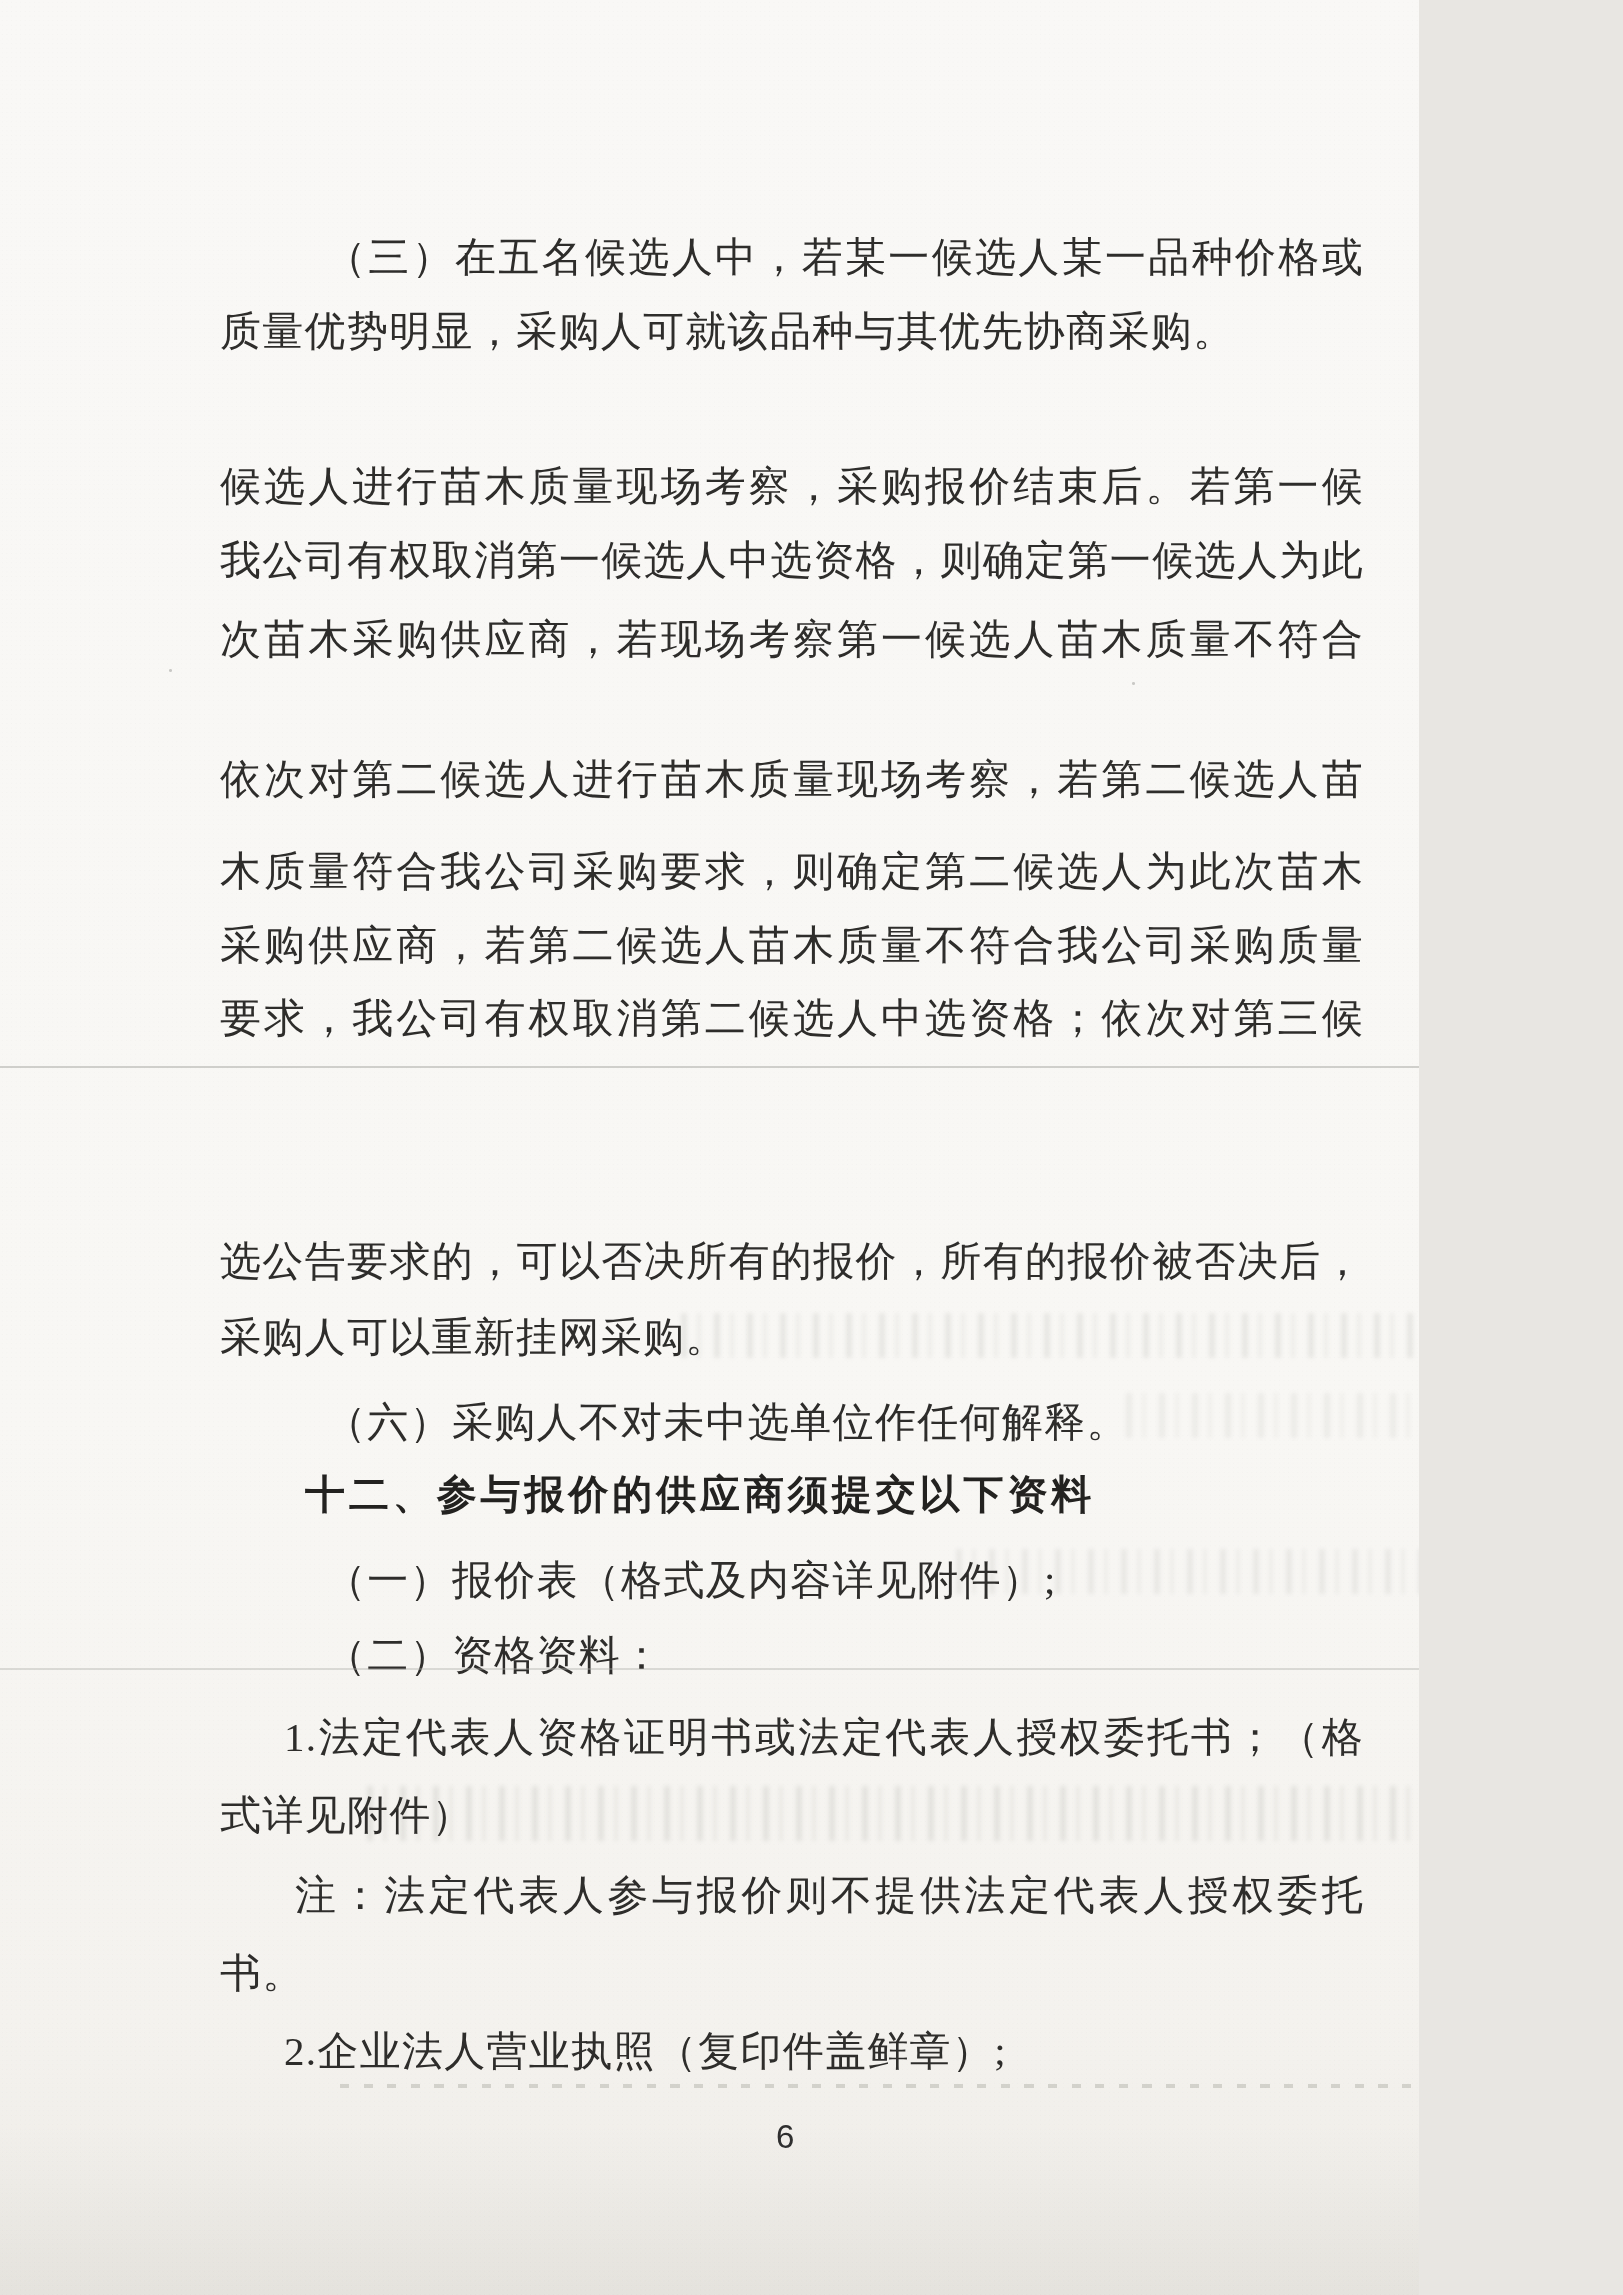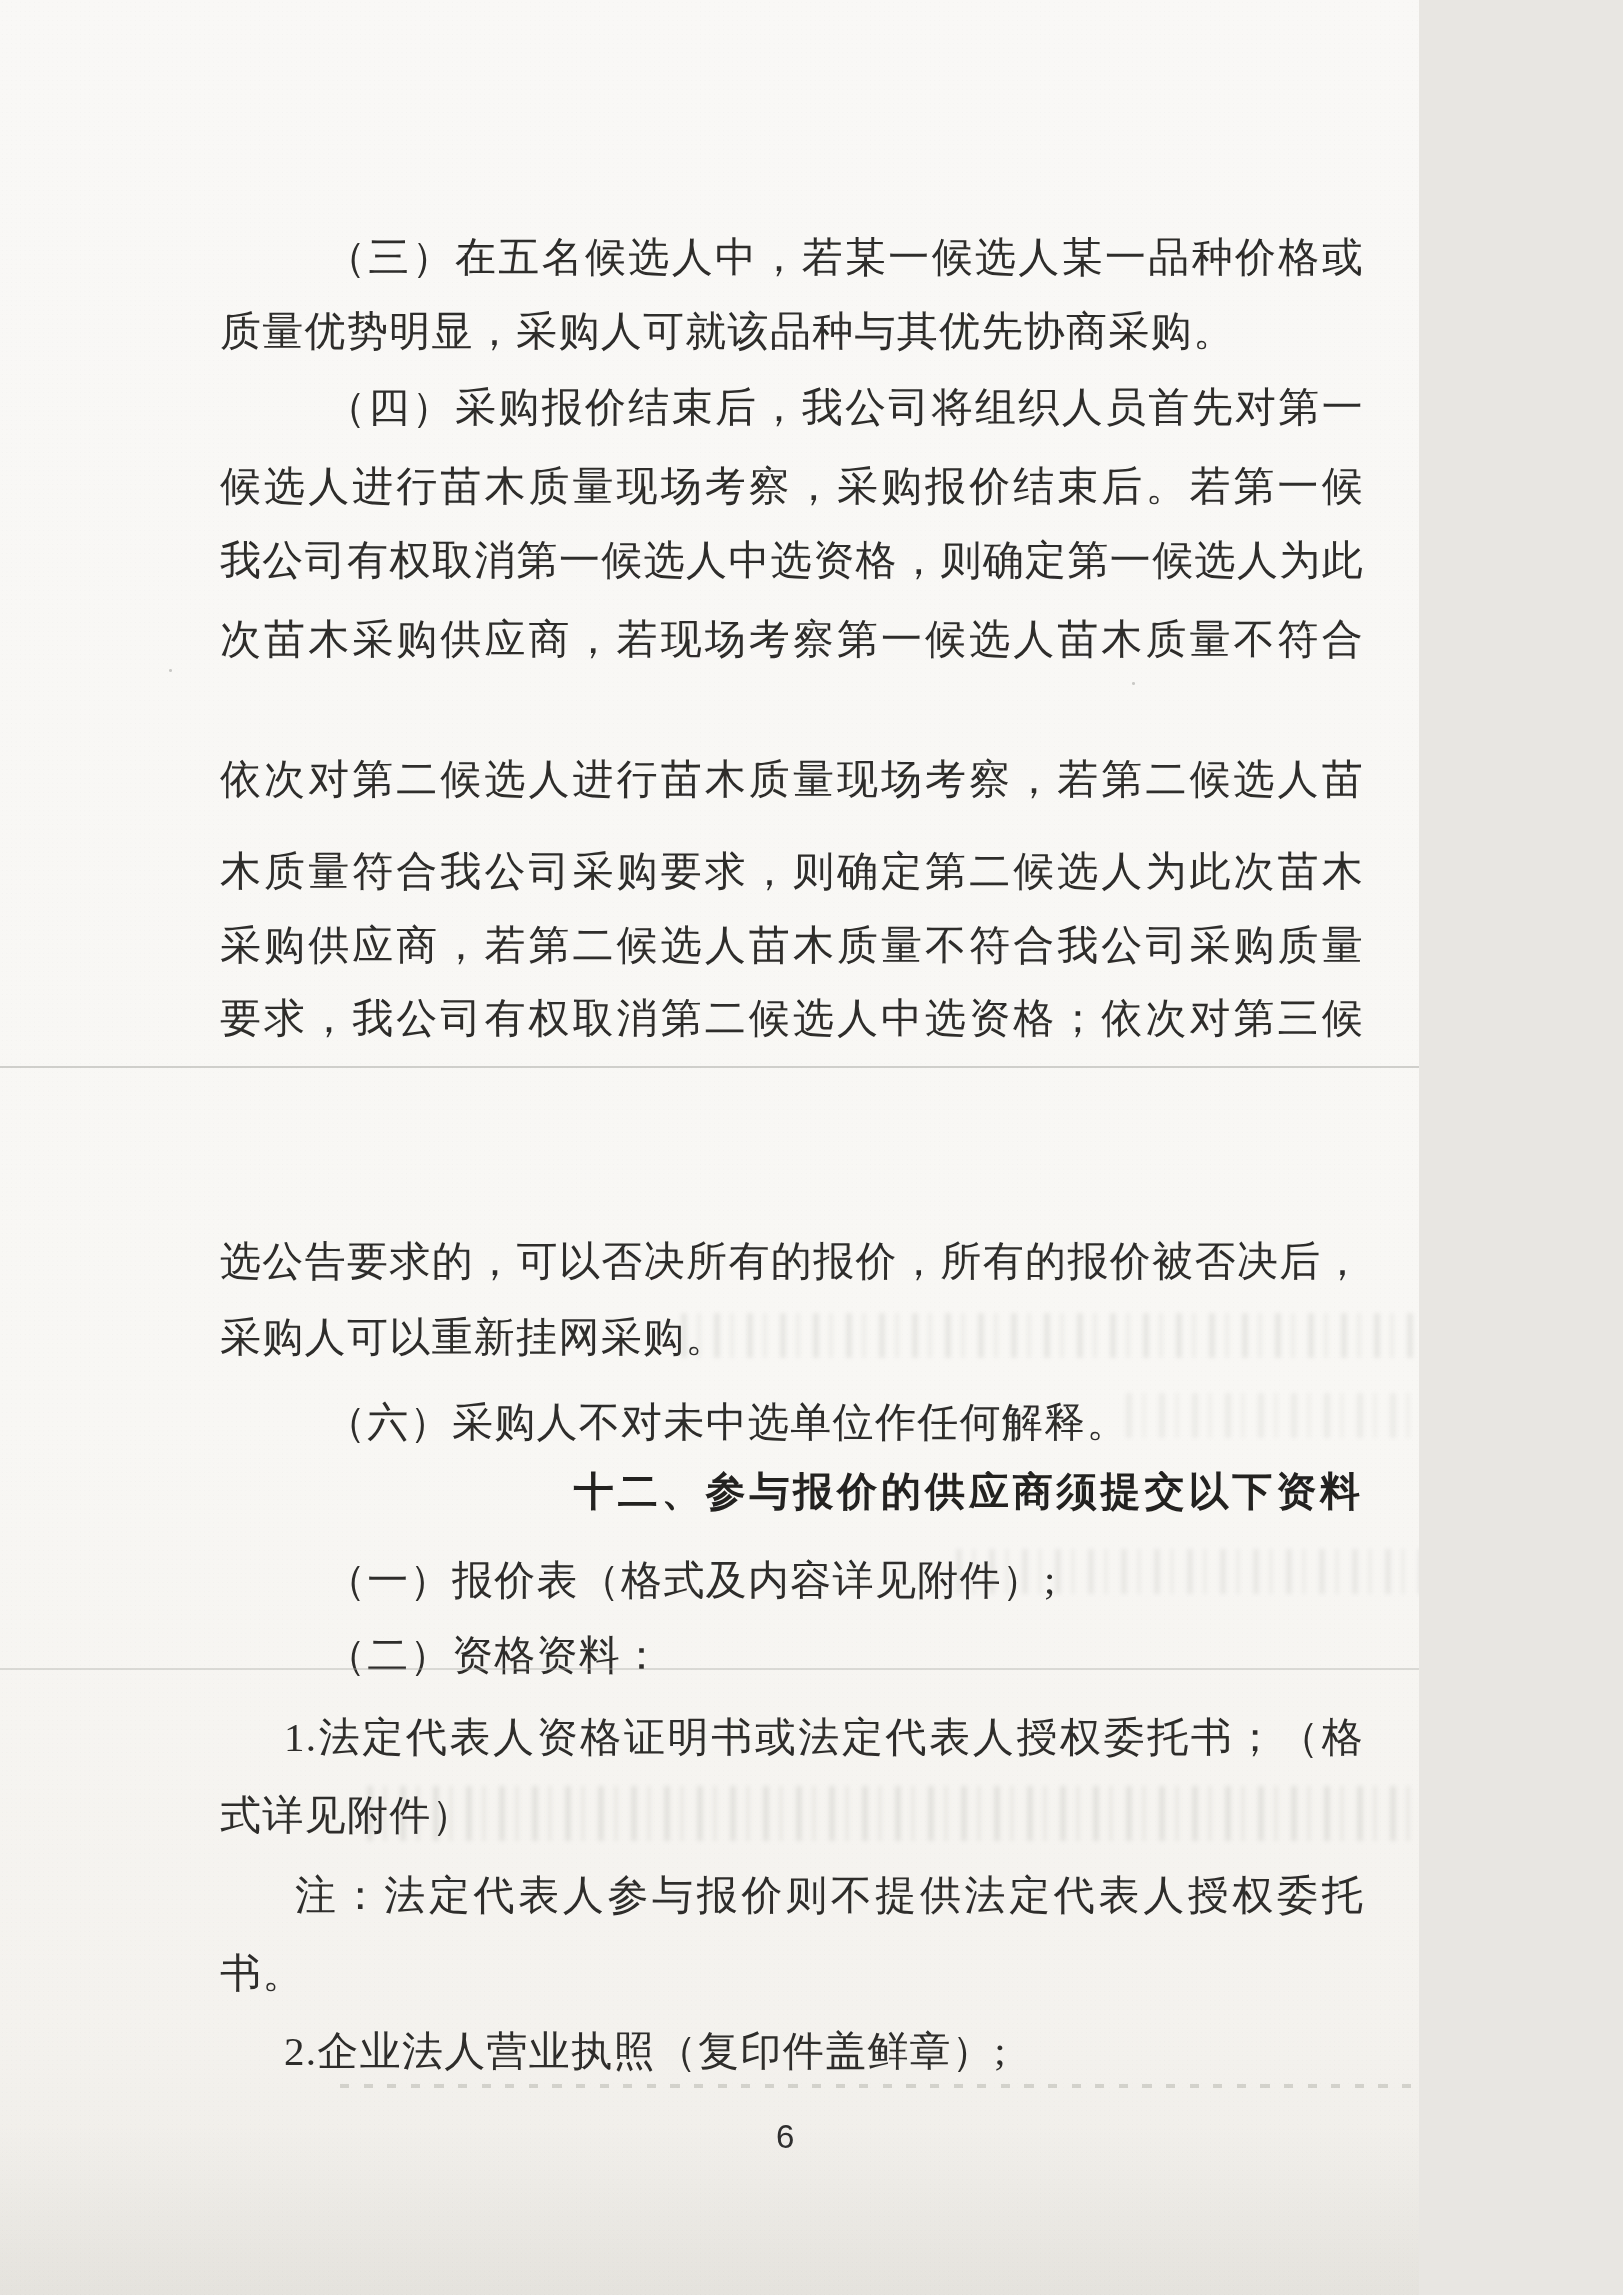--- a/index.html
+++ b/index.html
@@ -27,24 +27,23 @@
     letter-spacing:1.3px;
   }
   .just{text-align:justify;text-align-last:justify;text-justify:inter-character;}
   .left{text-align:left;font-family:Liberation Serif, serif;}
   .ind2{text-indent:105px;}
   .indh{text-indent:85px;}
   .ind1a{text-indent:64px;}
   .ind1b{text-indent:75px;}
   .h2{
     font-weight:700;
-    font-family:Liberation Mono, monospace;
+    font-family:Liberation Sans, sans-serif;
     font-size:40px;letter-spacing:3.9px;
     color:#232220;
-    text-align:right;
   }
   .pagenum{
     position:absolute;left:776px;top:2118px;
     font-size:33px;color:#2f2f2f;
     font-family:"Liberation Sans","DejaVu Sans",sans-serif;
   }
   
   .hline1{position:absolute;left:0;top:1066px;width:1623px;height:2px;background:rgba(158,158,152,0.45);}
   .hline2{position:absolute;left:0;top:1668px;width:1623px;height:2px;background:rgba(172,172,165,0.38);}
   .ghostline{
@@ -81,21 +80,20 @@
   }
 </style>
 </head>
 <body>
 
 <div id="page">
   <div class="noise"></div>
 
   <div class="ln ind2 just" style="top:234px">（三）在五名候选人中，若某一候选人某一品种价格或</div>
   <div class="ln left" style="top:308px">质量优势明显，采购人可就该品种与其优先协商采购。</div>
-  <div class="ln ind2 just" style="top:384px">（四）采购报价结束后，我公司将组织人员首先对第一</div>
   <div class="ln just" style="top:463px">候选人进行苗木质量现场考察，采购报价结束后。若第一候</div>
   <div class="ln just" style="top:537px">我公司有权取消第一候选人中选资格，则确定第一候选人为此</div>
   <div class="ln just" style="top:616px">次苗木采购供应商，若现场考察第一候选人苗木质量不符合</div>
   <div class="ln just" style="top:756px">依次对第二候选人进行苗木质量现场考察，若第二候选人苗</div>
   <div class="ln just" style="top:848px">木质量符合我公司采购要求，则确定第二候选人为此次苗木</div>
   <div class="ln just" style="top:922px">采购供应商，若第二候选人苗木质量不符合我公司采购质量</div>
   <div class="ln just" style="top:995px">要求，我公司有权取消第二候选人中选资格；依次对第三候</div>
   <div class="ln just" style="top:1238px">选公告要求的，可以否决所有的报价，所有的报价被否决后，</div>
   <div class="ln left" style="top:1314px">采购人可以重新挂网采购。</div>
   <div class="ln ind2 left" style="top:1399px">（六）采购人不对未中选单位作任何解释。</div>

